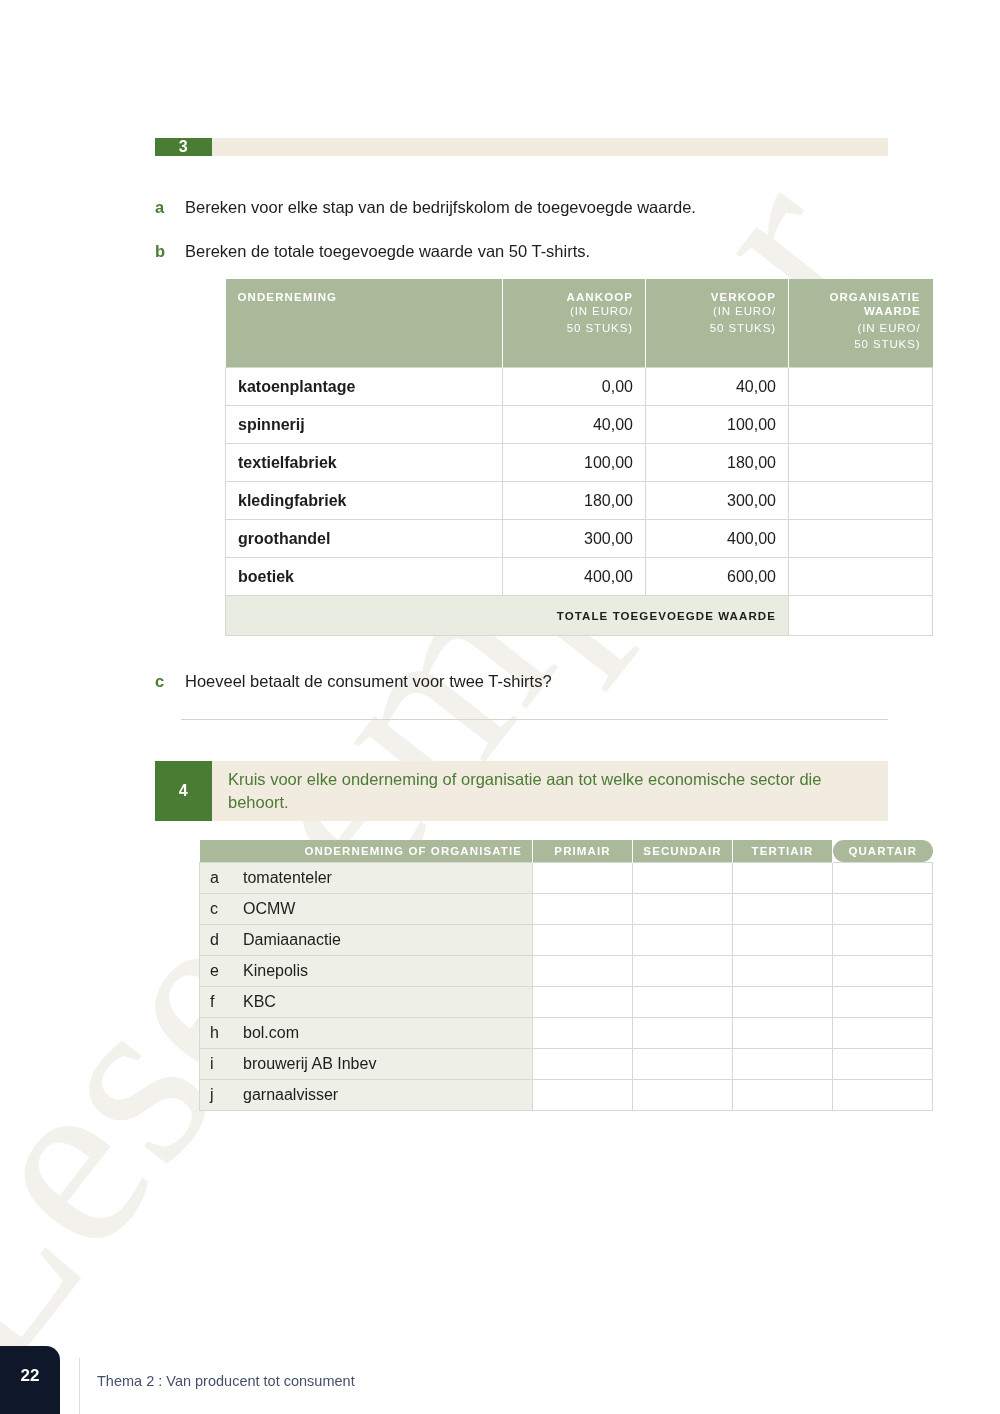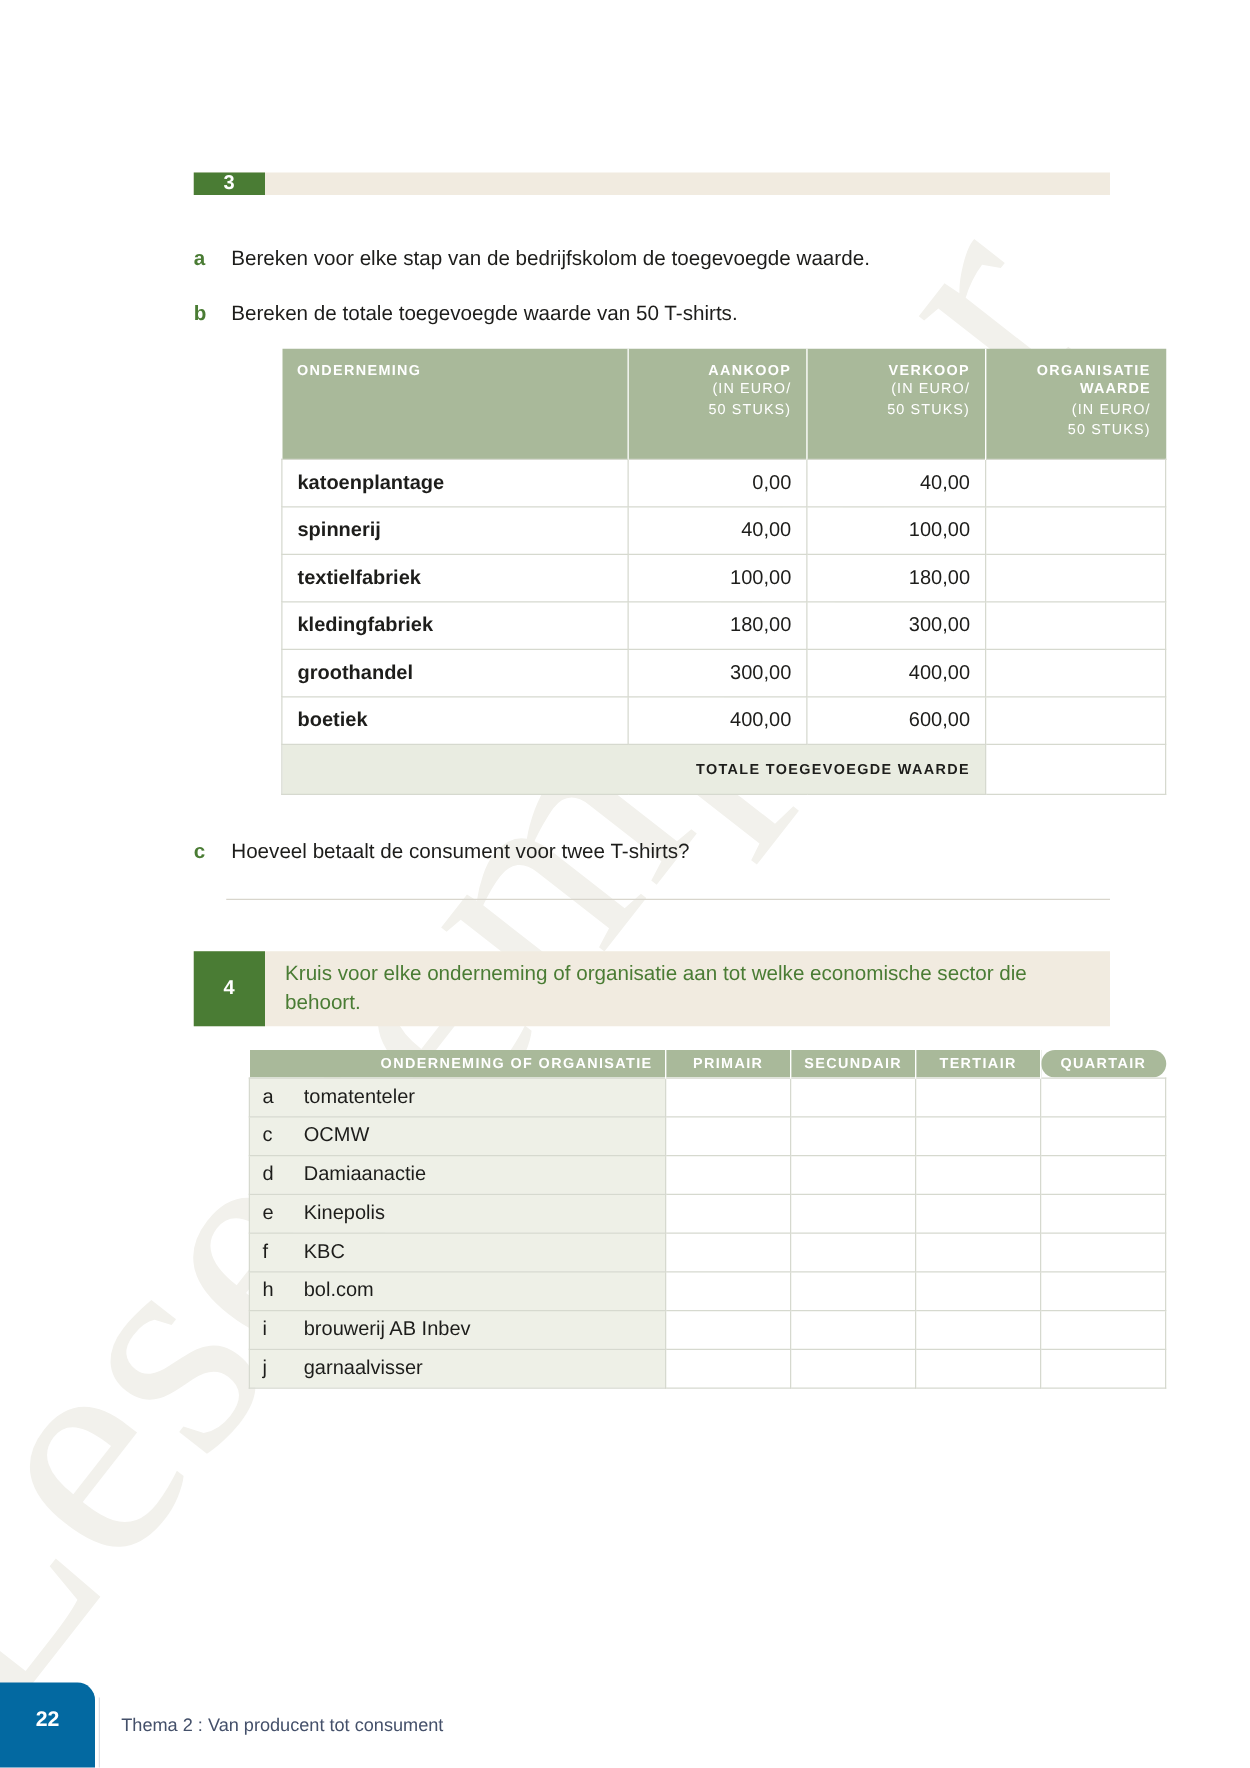--- a/index.html
+++ b/index.html
@@ -208,23 +208,23 @@
   }
   .tbl-sectors td.cell {
     background: #ffffff;
   }
 
   
   .footer-tab {
     position: absolute;
     left: 0;
     top: 1346px;
-    width: 76px;
+    width: 60px;
     height: 68px;
-    background: #0369a1;
+    background: #0f172a;
     border-top-right-radius: 14px;
     display: flex;
     align-items: center;
     justify-content: center;
   }
   .footer-tab span {
     color: #ffffff;
     font-size: 17px;
     font-weight: bold;
     margin-top: -8px;

